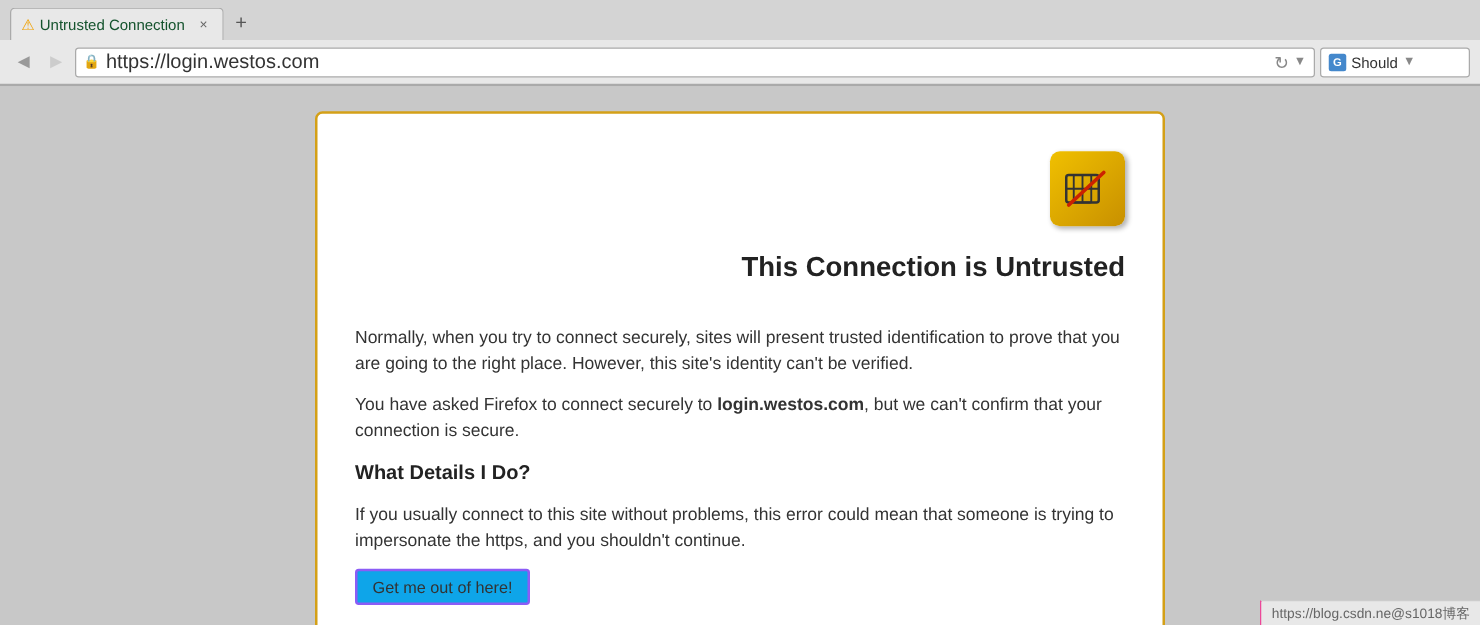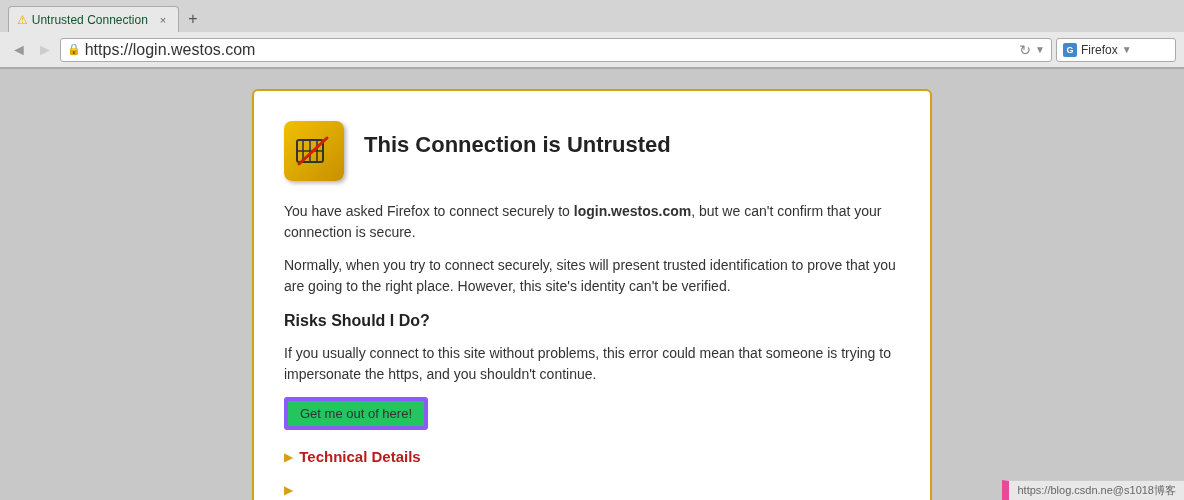--- a/index.html
+++ b/index.html
@@ -186,23 +186,24 @@
       border: 2px solid #d4a017;
       border-radius: 6px;
       width: 680px;
       padding: 30px 30px 30px 30px;
       font-size: 14px;
       color: #333;
     }
 
     .error-header {
       display: flex;
-      align-items: center;
+      align-items: flex-end;
       gap: 20px;
       margin-bottom: 20px;
+      flex-direction: column;
     }
 
     .warning-icon-box {
       width: 60px;
       height: 60px;
       background: linear-gradient(135deg, #f0c000, #c89000);
       border-radius: 8px;
       display: flex;
       align-items: center;
       justify-content: center;
@@ -245,22 +246,22 @@
 
     .section-title {
       font-size: 16px;
       font-weight: bold;
       color: #222;
       margin-bottom: 10px;
     }
 
     .get-me-out-btn {
       display: inline-block;
-      background: #22c55e;
-      border: 4px solid #8b5cf6;
+      background: #0ea5e9;
+      border: 2px solid #8b5cf6;
       border-radius: 3px;
       padding: 5px 12px;
       font-size: 13px;
       cursor: pointer;
       color: #333;
       margin-bottom: 16px;
     }
 
     .disclosure-item {
       display: flex;
@@ -280,21 +281,21 @@
       font-weight: bold;
       color: #b91c1c;
     }
 
     .bottom-url {
       position: fixed;
       bottom: 0;
       right: 0;
       background: #e8e8e8;
       border-top: 1px solid #ccc;
-      border-left: 7px solid #ec4899;
+      border-left: 1px solid #ec4899;
       padding: 2px 8px;
       font-size: 11px;
       color: #666;
     }
   </style>
 </head>
 <body>
 
 <div class="browser-chrome">
 
@@ -318,21 +319,21 @@
     <div class="address-bar-container">
       <span class="lock-icon">🔒</span>
       <span class="address-text">https://login.westos.com</span>
       <span class="refresh-icon" style="margin-left:auto; color:#888; font-size:14px;">↻</span>
       <span style="color:#888; font-size:10px;">▼</span>
     </div>
 
     <div class="nav-right">
       <div class="search-bar">
         <div class="search-icon-img">G</div>
-        <span class="search-text">Firefox</span>
+        <span class="search-text">Should</span>
         <span class="search-arrow">▼</span>
       </div>
     </div>
   </div>
 </div>
 
 <div class="page-content">
   <div class="error-card">
 
     <div class="error-header">
@@ -350,27 +351,27 @@
           </svg>
         </div>
       </div>
 
       <div>
         <div class="error-title">This Connection is Untrusted</div>
       </div>
     </div>
 
     <div class="error-body">
+      <p>Normally, when you try to connect securely, sites will present trusted identification to prove that you are going to the right place. However, this site's identity can't be verified.</p>
+
       <p>
         <span>You have asked Firefox to connect securely to </span><span class="domain-bold">login.westos.com</span><span>, but we can't confirm that your connection is secure.</span>
       </p>
 
-      <p>Normally, when you try to connect securely, sites will present trusted identification to prove that you are going to the right place. However, this site's identity can't be verified.</p>
-
-      <div class="section-title">Risks Should I Do?</div>
+      <div class="section-title">What Details I Do?</div>
 
       <p>If you usually connect to this site without problems, this error could mean that someone is trying to impersonate the https, and you shouldn't continue.</p>
 
       <button class="get-me-out-btn">Get me out of here!</button>
 
       <div class="disclosure-item">
         <span class="disclosure-arrow">▶</span>
         <span class="disclosure-label">Technical Details</span>
       </div>
 

